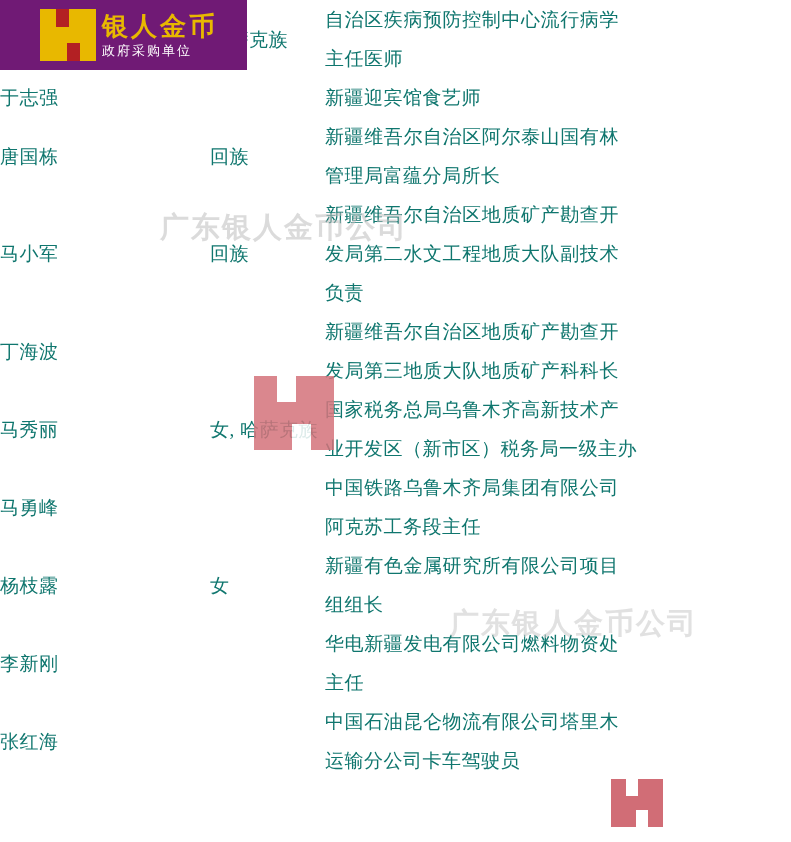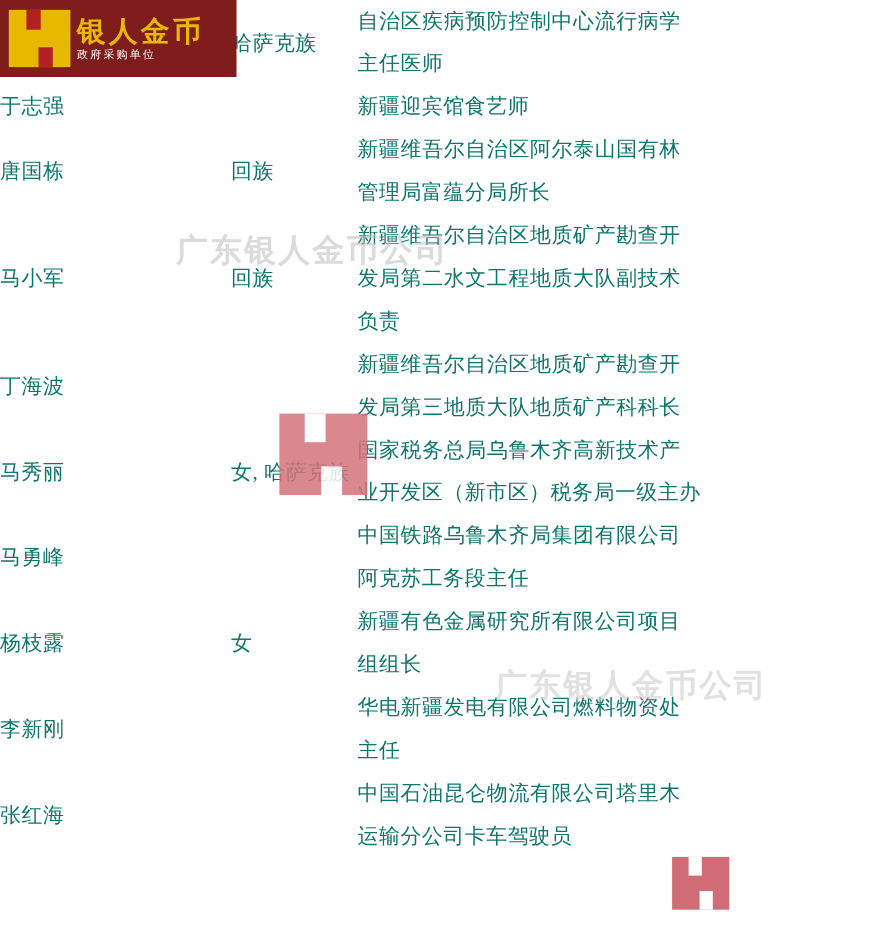--- a/index.html
+++ b/index.html
@@ -69,24 +69,25 @@
     letter-spacing: 0.6px;
   }
 
   
   .wm-banner {
     position: absolute;
     left: 0;
     top: 0;
     width: 215px;
     height: 70px;
-    background: #7f1d1d;
+    background: #701a75;
     display: flex;
     align-items: center;
     overflow: hidden;
+    padding-left: 32px;
   }
   .wm-banner .mark {
     width: 56px;
     height: 52px;
     margin-left: 8px;
     margin-right: 6px;
     background: #e8b800;
     position: relative;
     flex: none;
   }
@@ -117,21 +118,21 @@
   .wm-banner .t1 {
     color: #e8b800;
     font-size: 26px;
     font-weight: bold;
     font-family: "Liberation Sans", "DejaVu Sans", sans-serif;
     letter-spacing: 3px;
     margin-bottom: 5px;
   }
   .wm-banner .t2 {
     color: #ffffff;
-    font-size: 10px;
+    font-size: 13px;
     font-family: Liberation Sans, sans-serif;
     letter-spacing: 2px;
   }
 
   .wm-text {
     position: absolute;
     font-family: Liberation Serif, serif;
     font-size: 29px;
     font-weight: bold;
     color: rgba(190, 190, 190, 0.55);

